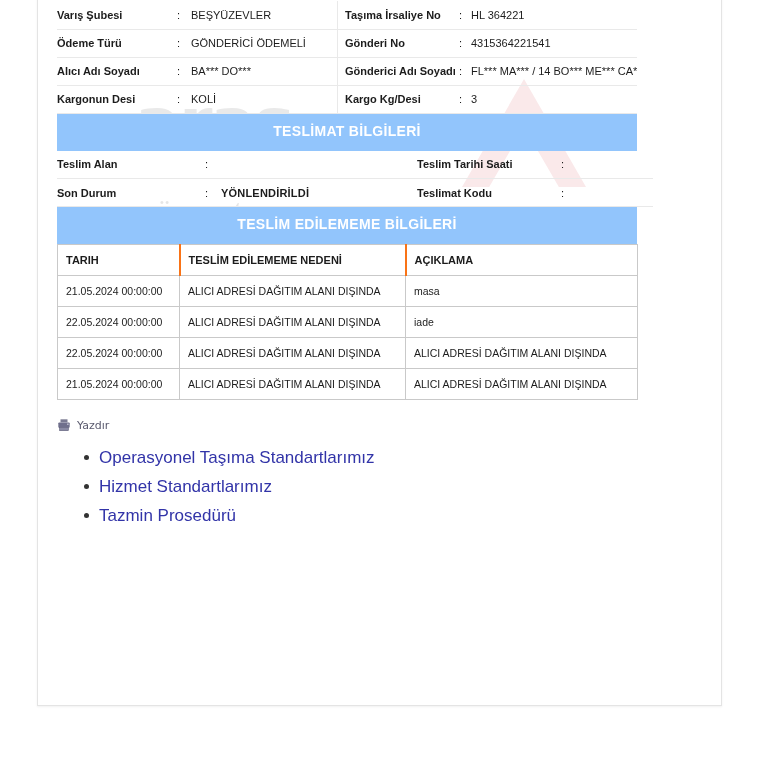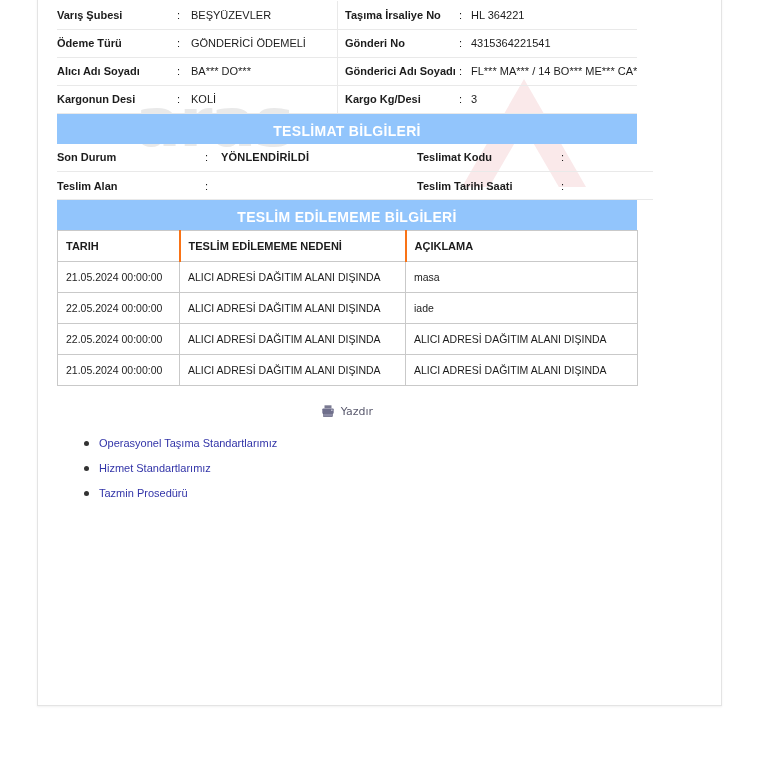--- a/index.html
+++ b/index.html
@@ -136,21 +136,21 @@
   .col-g  { width: 8px; }
   .col-l2 { width: 114px; }
   .col-s2 { width: 12px; }
   .col-v2 { width: 166px; }
 
   
   .section-head {
     position: relative;
     z-index: 2;
     width: 580px;
-    height: 30px;
+    height: 37px;
     line-height: 34px;
     background: #92c5fc;
     color: #ffffff;
     font-size: 14px;
     font-weight: bold;
     text-align: center;
     letter-spacing: 0.3px;
     box-sizing: border-box;
   }
 
@@ -226,21 +226,20 @@
   .fc3 { width: 232px; }
 
   
   #print-row {
     position: relative;
     z-index: 2;
     width: 580px;
     height: 34px;
     display: flex;
     align-items: center;
-    justify-content: center;
     gap: 6px;
     margin-top: 8px;
   }
   #printer-icon { display: block; }
   #print-label {
     font-size: 11px;
     color: #5a5a6e;
     font-family: "DejaVu Sans", sans-serif;
   }
 
@@ -280,21 +279,21 @@
     left: -15px;
     top: 7px;
     width: 5px;
     height: 5px;
     border-radius: 50%;
     background: #333333;
   }
   ul#links-list a {
     color: #3234a8;
     text-decoration: none;
-    font-size: 11px;
+    font-size: 17px;
   }
 </style>
 </head>
 <body>
 
 <div id="page-card">
 
   <div id="card-inner">
 
     <div id="watermark">
@@ -360,32 +359,32 @@
       <colgroup>
         <col class="col-d1">
           <col class="col-d2">
           <col class="col-d3">
         <col class="col-d4">
           <col class="col-d2">
           <col class="col-d5">
       </colgroup>
       <tbody>
         <tr>
+          <td class="lbl">Teslim Alan</td>
+          <td class="sep">:</td>
+          <td class="val"></td>
+          <td class="lbl">Teslim Tarihi Saati</td>
+          <td class="sep">:</td>
+          <td class="val"></td>
+        </tr>
+        <tr>
           <td class="lbl">Son Durum</td>
           <td class="sep">:</td>
           <td class="val status-val">YÖNLENDİRİLDİ</td>
           <td class="lbl">Teslimat Kodu</td>
-          <td class="sep">:</td>
-          <td class="val"></td>
-        </tr>
-        <tr>
-          <td class="lbl">Teslim Alan</td>
-          <td class="sep">:</td>
-          <td class="val"></td>
-          <td class="lbl">Teslim Tarihi Saati</td>
           <td class="sep">:</td>
           <td class="val"></td>
         </tr>
       </tbody>
     </table>
 
     <div class="section-head">TESLİM EDİLEMEME BİLGİLERİ</div>
 
     <table class="failure-table">
       <colgroup>

